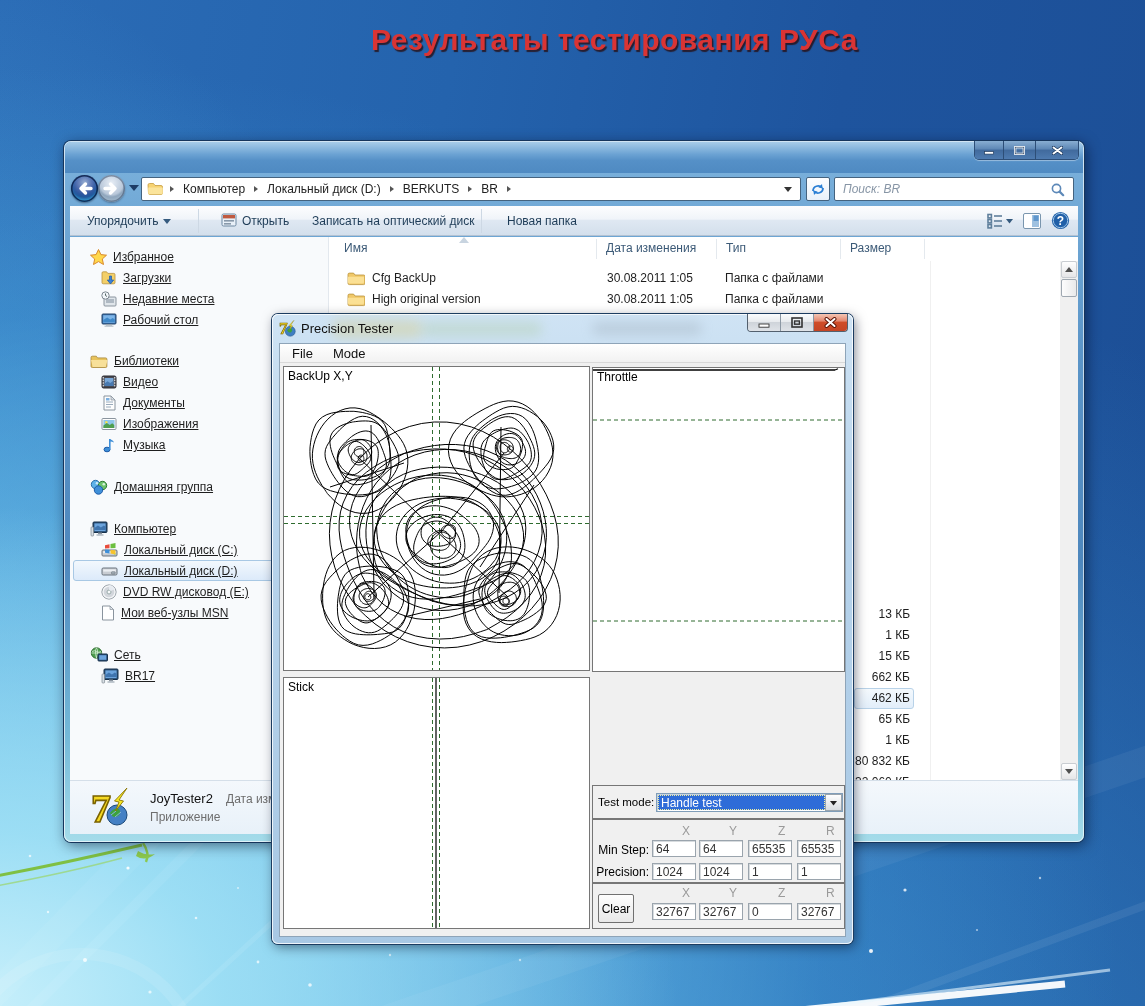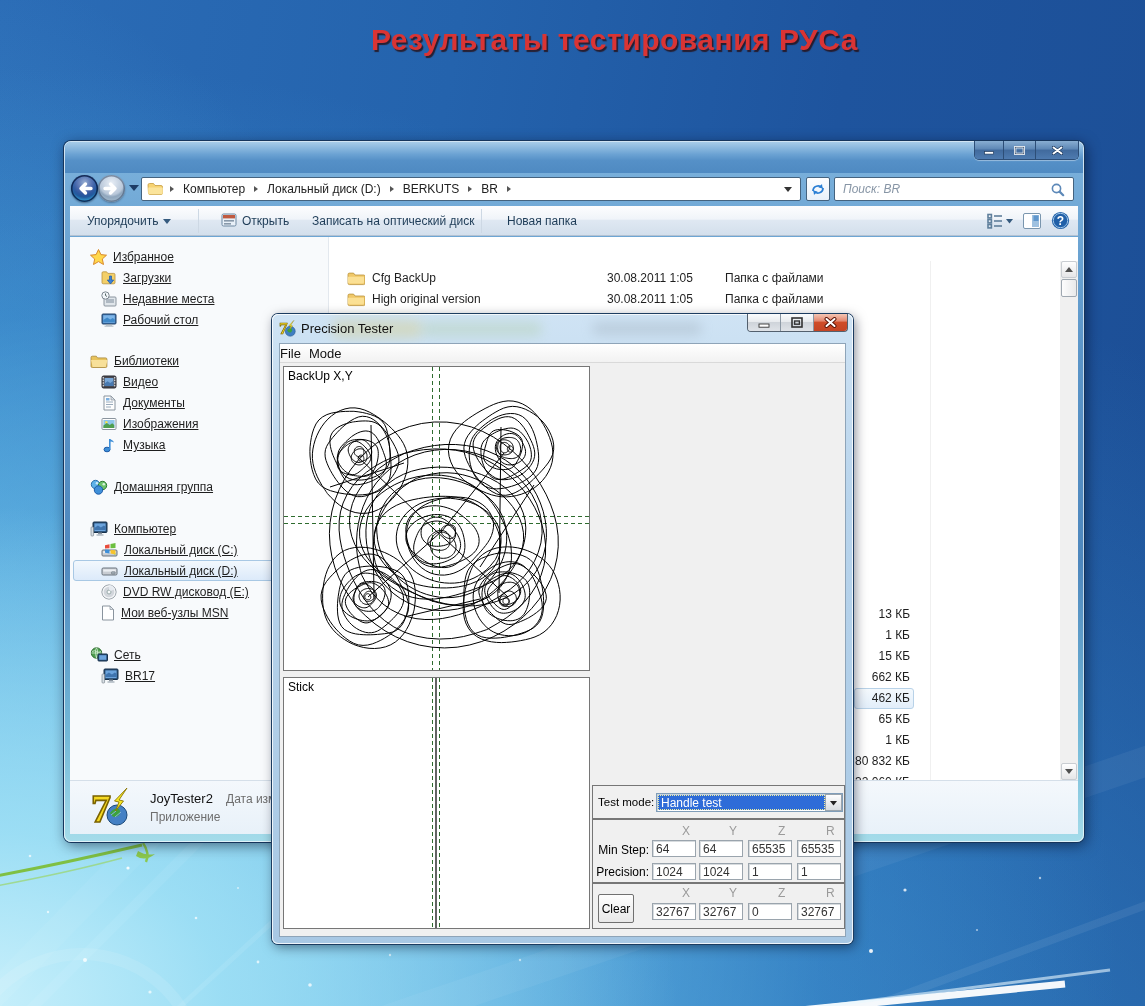--- a/index.html
+++ b/index.html
@@ -365,20 +365,33 @@
             </svg>Сеть</div>
         <div class="sitem" style="left:31px;top:429px"><svg width="18" height="16">
               <rect x="3" y="1" width="14" height="10.5" rx="1" fill="#2a4e74" stroke="#16304c"></rect>
               <rect x="4.4" y="2.4" width="11.2" height="7.7" fill="#6ca4dd"></rect>
               <path d="M4.4 7 l3.5-2.5 3 2 3-2 1.7 1.3 v3.3 h-11.2z" fill="#3f74ae"></path>
               <rect x="8" y="11.5" width="4" height="1.8" fill="#8a949e"></rect>
               <rect x="6.5" y="13.3" width="7" height="1.4" fill="#aab4be"></rect>
               <rect x="1" y="6" width="2.6" height="9" rx="0.8" fill="#d8dee4" stroke="#7c868f" stroke-width="0.7"></rect>
             </svg>BR17</div>
       </div>
+      <div class="filehead">
+        <span class="fh" style="left:14px">Имя</span>
+        <svg style="position:absolute;left:128px;top:0" width="12" height="6">
+            <path d="M6 0 L11 6 L1 6 Z" fill="#c8d4e0"></path>
+          </svg>
+        <span class="fh" style="left:276px">Дата изменения</span>
+        <span class="fh" style="left:396px">Тип</span>
+        <span class="fh" style="left:520px">Размер</span>
+        <div class="fhsep" style="left:266px"></div>
+        <div class="fhsep" style="left:386px"></div>
+        <div class="fhsep" style="left:510px"></div>
+        <div class="fhsep" style="left:594px"></div>
+      </div>
       <div class="files">
         <div style="position:absolute;left:600px;top:0;width:1px;height:522px;background:#f0f0f0"></div>
         <div class="frow" style="left:17px;top:7px">
             <svg width="18" height="15">
               <path d="M1 3.5 q0-1.4 1.4-1.4 h4.2 l1.4 1.9 h8.6 q1.4 0 1.4 1.4 v6.8 q0 1.4-1.4 1.4 h-14.2 q-1.4 0-1.4-1.4z" fill="#f0c869" stroke="#b9923c" stroke-width="0.8"></path>
               <path d="M1 5.8 h16 v5.4 q0 1.3-1.3 1.3 h-13.4 q-1.3 0-1.3-1.3z" fill="#fbe094"></path>
             </svg>
             <span style="margin-left:7px">Cfg BackUp</span>
           </div>
         <div class="frow" style="left:277px;top:7px">30.08.2011 1:05</div>
@@ -463,21 +476,21 @@
         </div>
       <div class="pcb">
           <svg width="13" height="11">
             <path d="M2.5 2 L10.5 9 M10.5 2 L2.5 9" stroke="#5e1608" stroke-width="4" stroke-linecap="round"></path>
             <path d="M2.5 2 L10.5 9 M10.5 2 L2.5 9" stroke="#fff" stroke-width="2" stroke-linecap="round"></path>
           </svg>
         </div>
     </div>
     <div class="client">
       <div class="pmenu">
-          <span style="padding:0 0">File</span>
+          <span style="padding:0 12px">File</span>
           <span style="padding:0 8px">Mode</span>
         </div>
       <div class="panel" id="stickp" style="left:3px;top:22px;width:307px;height:305px">
         <div class="plabel">BackUp X,Y</div>
         <svg width="305" height="303" style="position:absolute;left:0;top:0">
           <g stroke="#2e6b2e" stroke-width="1" stroke-dasharray="4 3" fill="none">
             <line x1="148.5" y1="0" x2="148.5" y2="303"></line>
               <line x1="155.5" y1="0" x2="155.5" y2="303"></line>
             <line x1="0" y1="149.5" x2="305" y2="149.5"></line>
               <line x1="0" y1="156.5" x2="305" y2="156.5"></line>
@@ -548,20 +561,31 @@
               <path d="M74 90L150 162L224 230"></path>
               <path d="M84 230L158 164L220 86"></path>
               <path d="M87 58L90 226"></path>
               <path d="M217 60L215 226"></path>
               <path d="M46 120L120 96"></path>
               <path d="M250 118L196 200"></path>
               <path d="M120 250L196 232"></path>
             </g>
         </svg>
       </div>
+      <div class="panel" style="left:312px;top:23px;width:253px;height:305px">
+        <div class="plabel">Throttle</div>
+        <svg width="251" height="303" style="position:absolute;left:0;top:0">
+          <line x1="0" y1="2" x2="242" y2="2" stroke="#000" stroke-width="1.6"></line>
+          <line x1="242" y1="2" x2="245" y2="0.8" stroke="#000" stroke-width="1.2"></line>
+          <g stroke="#2e6b2e" stroke-width="1" stroke-dasharray="4 3" fill="none">
+            <line x1="0" y1="52" x2="251" y2="52"></line>
+            <line x1="0" y1="253" x2="251" y2="253"></line>
+          </g>
+        </svg>
+      </div>
       <div class="panel" style="left:3px;top:333px;width:307px;height:252px">
         <div class="plabel">Stick</div>
         <svg width="305" height="250" style="position:absolute;left:0;top:0">
           <g stroke="#2e6b2e" stroke-width="1" stroke-dasharray="4 3" fill="none">
             <line x1="148.5" y1="0" x2="148.5" y2="250"></line>
               <line x1="155.5" y1="0" x2="155.5" y2="250"></line>
           </g>
           <line x1="152" y1="0" x2="152" y2="250" stroke="#222" stroke-width="1.4"></line>
         </svg>
       </div>

